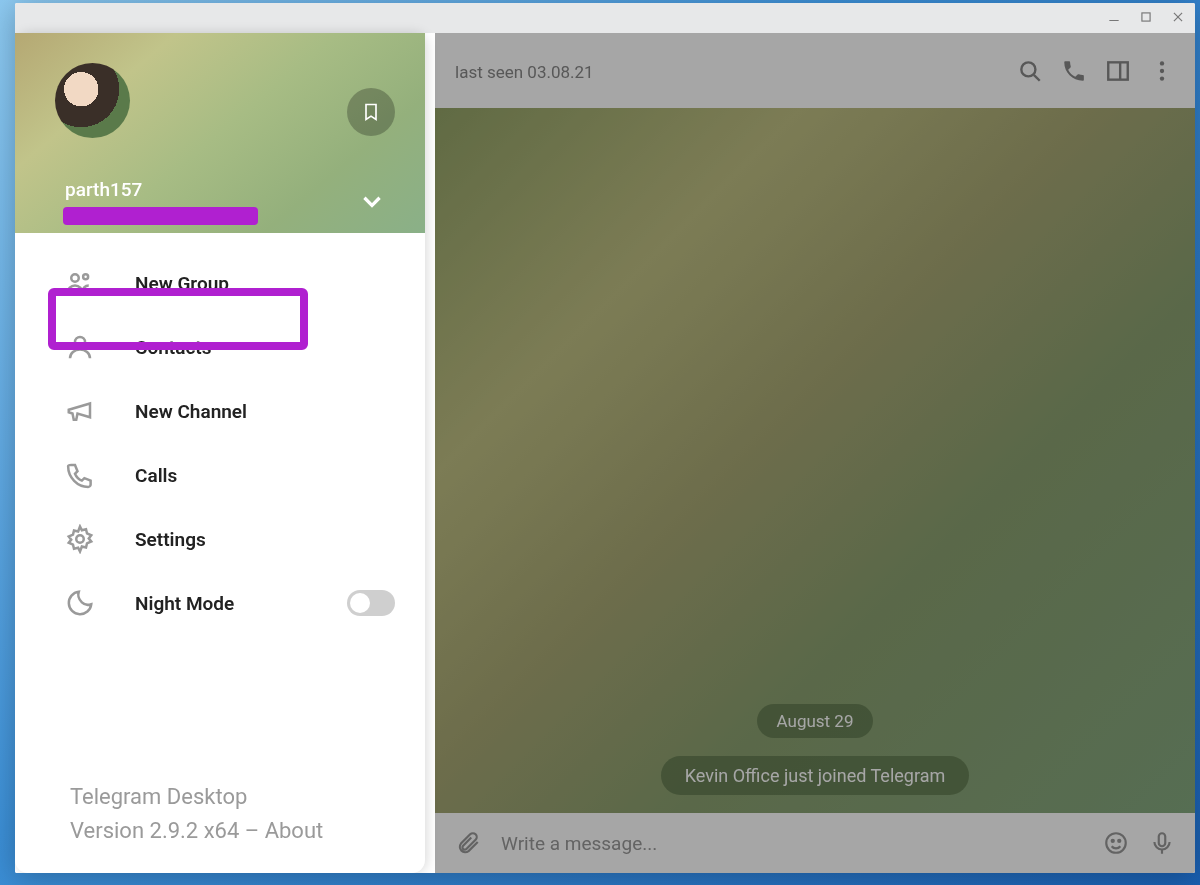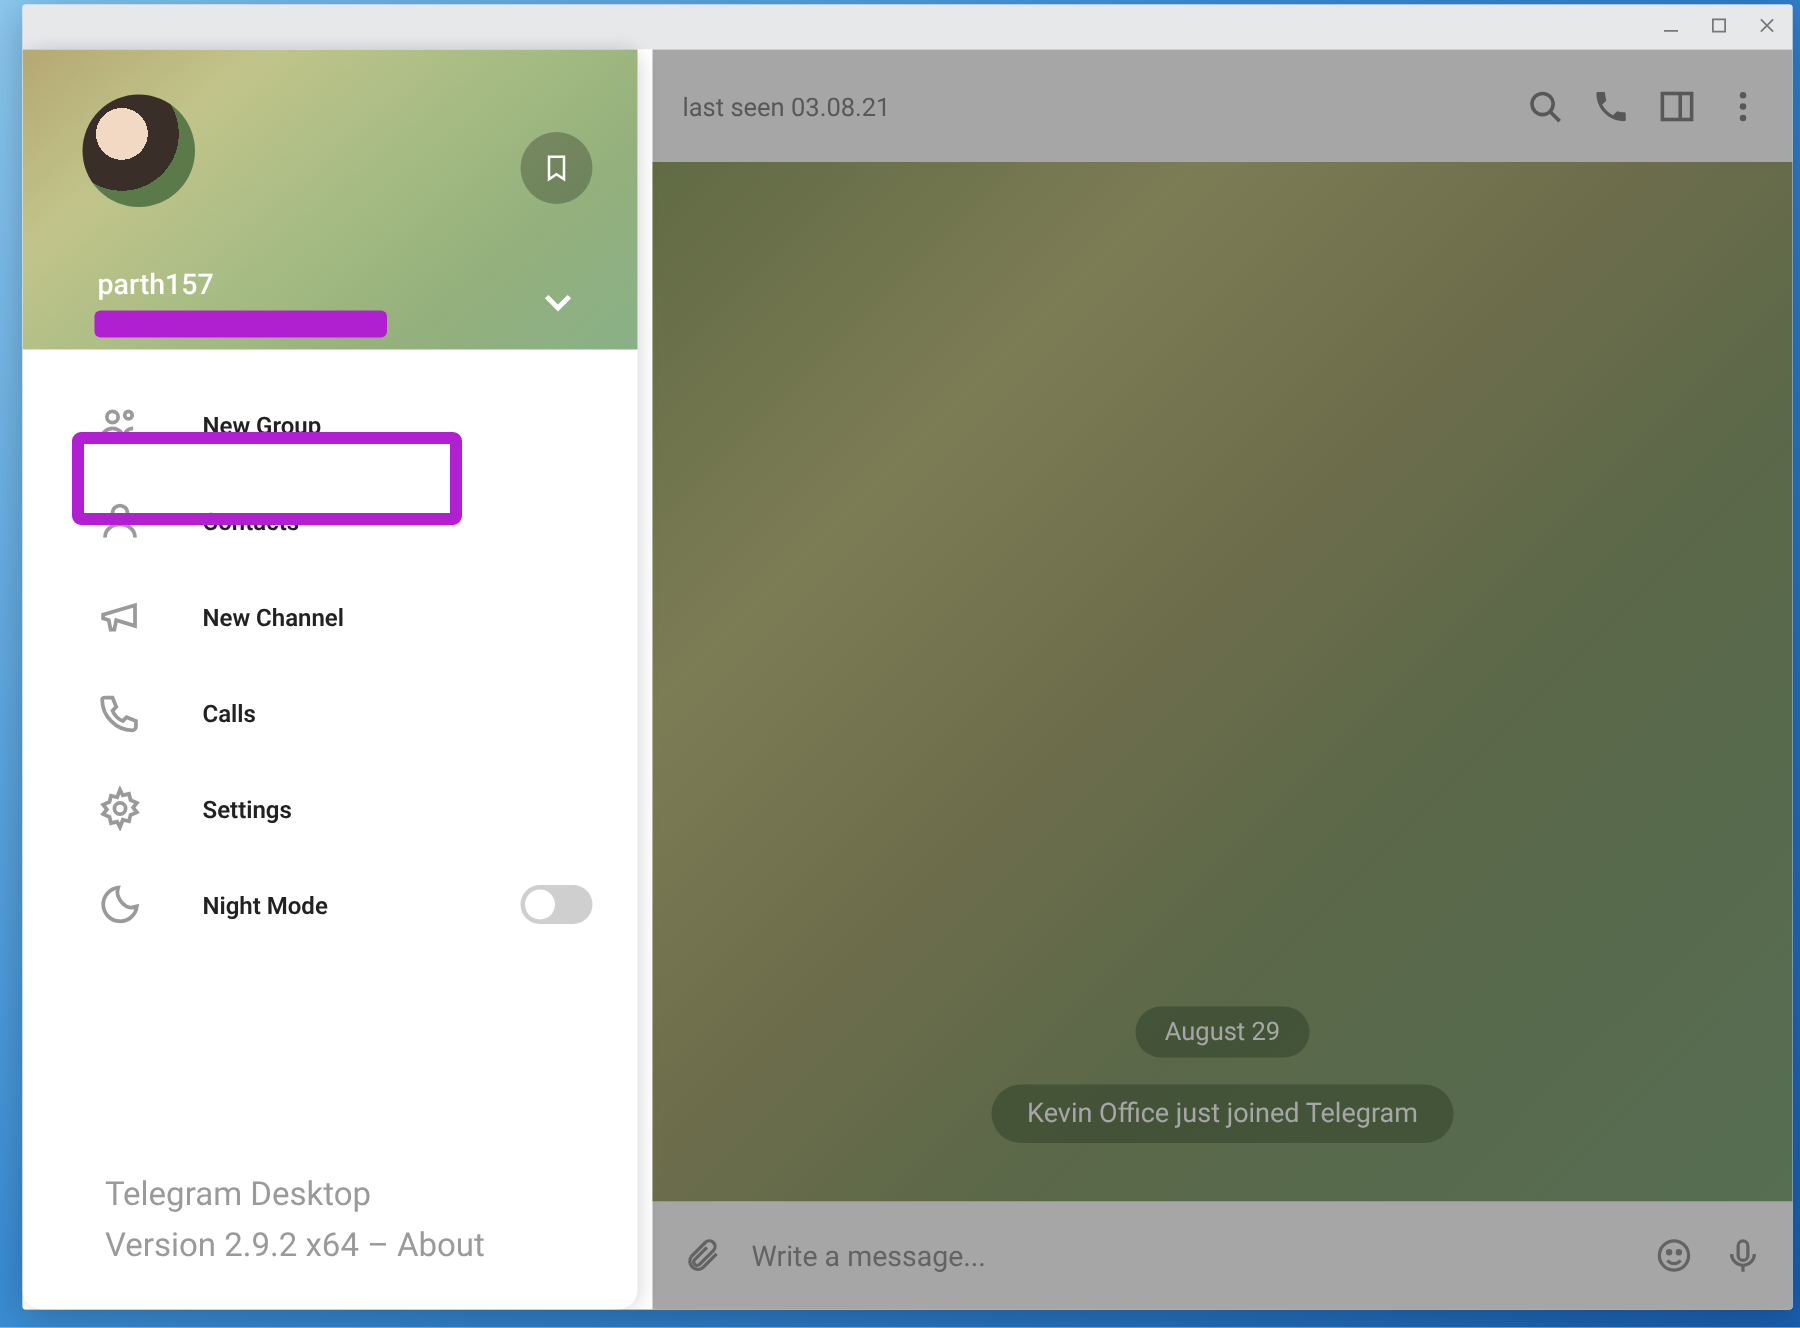--- a/index.html
+++ b/index.html
@@ -61,39 +61,39 @@
   .chat-header .title { font-size: 20px; font-weight: 600; color: #222; }
   .chat-header .status { font-size: 17px; color: #888; margin-top:2px; }
   .chat-header .hicon { color: #888; width:26px; height:26px; }
   .chat-bg {
     flex: 1;
     background: linear-gradient(135deg, #94a468 0%, #bfbf83 25%, #a8a874 45%, #8aa070 65%, #85a980 100%);
     display: flex;
     flex-direction: column;
     align-items: center;
     justify-content: flex-end;
-    padding-bottom: 39px;
+    padding-bottom: 18px;
     gap: 18px;
   }
   .date-pill {
     background: rgba(94,118,76,0.75);
     color: #fff;
     font-size: 17px;
     padding: 7px 20px;
     border-radius: 20px;
   }
   .join-pill {
     background: rgba(94,118,76,0.75);
     color: #fff;
     font-size: 18px;
     padding: 9px 24px;
     border-radius: 22px;
   }
   .input-bar {
-    height: 72px;
+    height: 60px;
     background: #fff;
     display: flex;
     align-items: center;
     padding: 0 20px;
     gap: 20px;
   }
   .input-bar input {
     flex: 1;
     border: none;
     outline: none;
@@ -192,21 +192,21 @@
     cursor: pointer;
     position: relative;
   }
   .menu-item .micon {
     width: 30px;
     height: 30px;
     color: #9a9a9a;
     flex-shrink: 0;
   }
   .menu-item .mlabel {
-    font-size: 16px;
+    font-size: 19px;
     font-weight: 600;
     color: #222;
   }
   .menu-item .toggle {
     position: absolute;
     right: 30px;
     width: 48px;
     height: 26px;
     border-radius: 20px;
     background: #cfcfcf;

